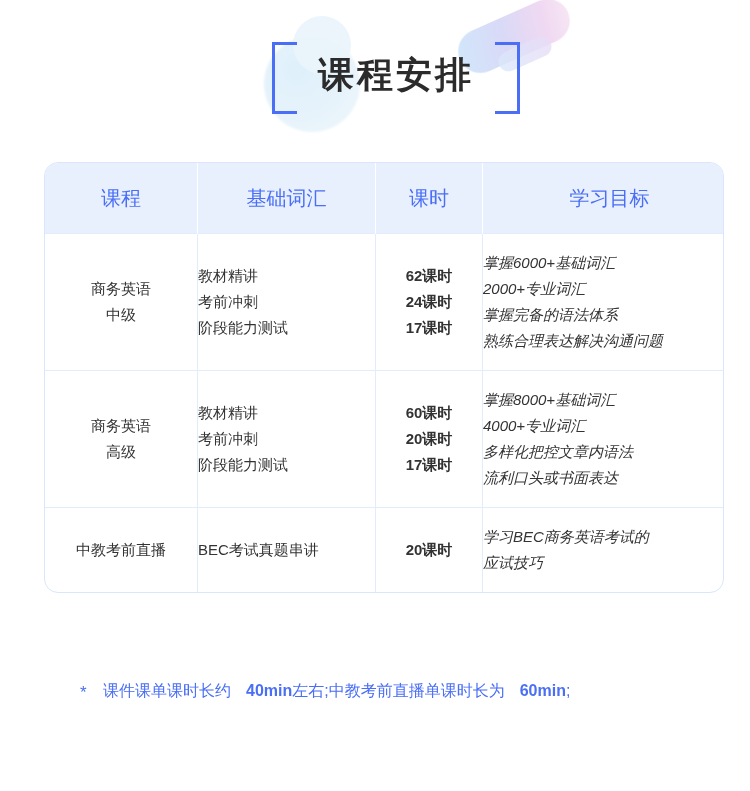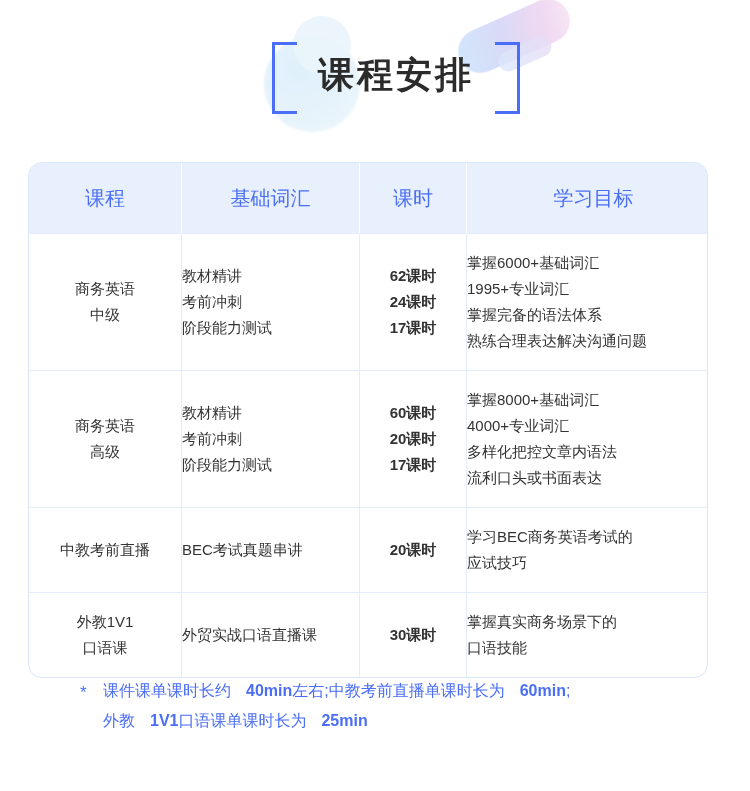--- a/index.html
+++ b/index.html
@@ -102,21 +102,21 @@
     text-align: center;
     font-size: 36px;
     font-weight: bold;
     color: #2b2b2b;
     letter-spacing: 3px;
   }
 
   
   .table-wrap {
     position: absolute;
-    left: 28px;
+    left: 44px;
     top: 162px;
     width: 680px;
     background: #ffffff;
     border: 1px solid #d9e6fb;
     border-radius: 14px;
     overflow: hidden;
     box-sizing: border-box;
   }
   table.course {
     width: 100%;
@@ -137,21 +137,21 @@
 
   table.course td {
     font-size: 15px;
     color: #333;
     vertical-align: middle;
     border-top: 1px solid #e3ecfa;
     border-right: 1px solid #e3ecfa;
     padding: 16px 0;
     line-height: 26px;
   }
-  table.course td:last-child { border-right: none; }
+  table.course td:last-child { border-right: none; font-style: italic; }
 
   .col-name { width: 150px; text-align: center; }
   .col-content { width: 175px; }
   .col-hours { width: 104px; text-align: center; font-weight: bold; }
   .col-goal { width: 251px; }
 
   .cell-pad-l { padding-left: 16px; margin-top: 24px; }
   .cell-pad-l2 { padding-left: 18px; }
 
   .line { display: block; white-space: nowrap; }
@@ -216,21 +216,21 @@
             <span class="line">考前冲刺</span>
             <span class="line">阶段能力测试</span>
           </td>
           <td class="col-hours">
             <span class="line">62课时</span>
             <span class="line">24课时</span>
             <span class="line">17课时</span>
           </td>
           <td class="col-goal cell-pad-l2">
             <span class="line">掌握6000+基础词汇</span>
-            <span class="line">1995+专业词汇</span>
+            <span class="line">2000+专业词汇</span>
             <span class="line">掌握完备的语法体系</span>
             <span class="line">熟练合理表达解决沟通问题</span>
           </td>
         </tr>
 
         <tr>
           <td class="col-name">
             <span class="line">商务英语</span>
             <span class="line">高级</span>
           </td>
@@ -261,46 +261,27 @@
           </td>
           <td class="col-hours">
             <span class="line">20课时</span>
           </td>
           <td class="col-goal cell-pad-l2">
             <span class="line">学习BEC商务英语考试的</span>
             <span class="line">应试技巧</span>
           </td>
         </tr>
 
-        <tr>
-          <td class="col-name">
-            <span class="line">外教1V1</span>
-            <span class="line">口语课</span>
-          </td>
-          <td class="col-content cell-pad-l">
-            <span class="line">外贸实战口语直播课</span>
-          </td>
-          <td class="col-hours">
-            <span class="line">30课时</span>
-          </td>
-          <td class="col-goal cell-pad-l2">
-            <span class="line">掌握真实商务场景下的</span>
-            <span class="line">口语技能</span>
-          </td>
-        </tr>
 
       </tbody>
     </table>
   </div>
 
   <div class="note">
     <span class="star">*</span>
     <div class="note-body">
       <div>
         <span>课件课单课时长约</span><b>40min</b><span>左右;中教考前直播单课时长为</span><b>60min</b><span>;</span>
       </div>
-      <div>
-        <span>外教</span><b>1V1</b><span>口语课单课时长为</span><b>25min</b>
-      </div>
     </div>
   </div>
 
 </div>
 
 </body></html>

